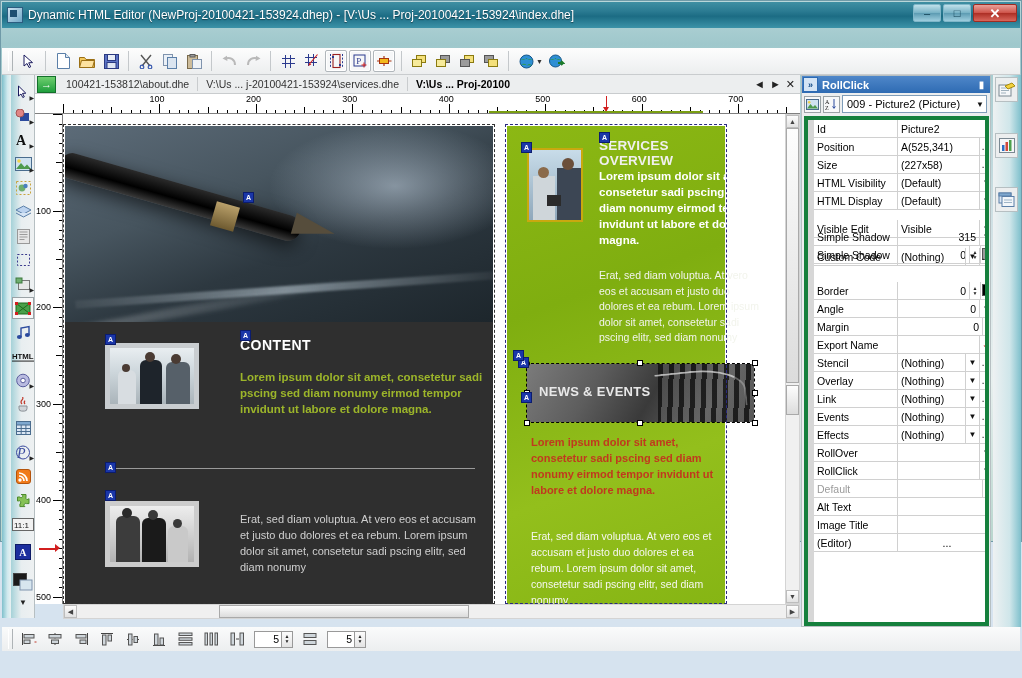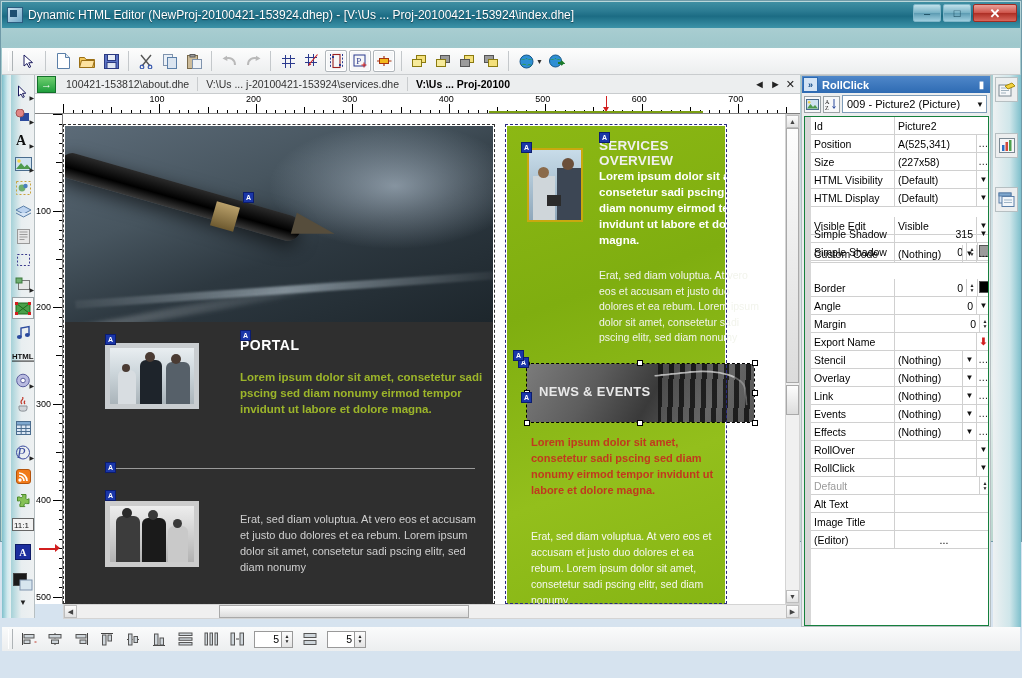--- a/index.html
+++ b/index.html
@@ -267,21 +267,21 @@
   .ps-ic { width:17px;height:17px;border:1px solid #9aa2a6;background:#f7f8f9;
            display:flex;align-items:center;justify-content:center; }
   #props-combo {
     flex:1; height:18px; margin-right:3px; background:#fff; border:1px solid #7f9db9;
     display:flex; align-items:center; justify-content:space-between; padding:0 2px 0 4px; font-size:11px;
   }
   #props-combo .cb-arrow { font-size:8px; color:#111; }
 
   #grid {
     position:absolute; left:2px; top:40px; width:185px; height:510px;
-    background:#fff; border:1px solid #15803d; overflow:hidden;
+    background:#fff; border:4px solid #15803d; overflow:hidden;
   }
   #grid .gutter { position:absolute; left:0; top:0; width:6px; height:510px; background:#d7d7d7; }
   .prow { position:absolute; left:6px; width:179px; height:18px; border-bottom:1px solid #d0d0d0; display:flex; }
   .pname { width:84px; border-right:1px solid #d0d0d0; padding-left:3px; display:flex; align-items:center;
            font-size:10.5px; color:#000; overflow:hidden; white-space:nowrap; }
   .pname.dim { color:#9a9a9a; }
   .pval { flex:1; display:flex; align-items:center; padding-left:3px; font-size:10.5px; color:#000; overflow:hidden; white-space:nowrap; }
   .pval.right { justify-content:flex-end; padding-right:3px; }
   .pctl { width:14px; border-left:1px solid #d0d0d0; display:flex; align-items:center; justify-content:center;
           font-size:8px; color:#111; }
@@ -812,21 +812,21 @@
         <div class="vision-wrap">
           <div class="photo" style="left:40px;top:12px;width:94px;height:66px;">
             <div class="ph-bg"></div>
             <div class="fig" style="left:8px;bottom:0;width:18px;height:34px;background:#d8dde1;"></div>
             <div class="head" style="left:12px;bottom:32px;width:8px;height:8px;background:#4a3b33;"></div>
             <div class="fig" style="left:30px;bottom:0;width:22px;height:44px;background:#1e242b;"></div>
             <div class="head" style="left:35px;bottom:42px;width:10px;height:10px;background:#4a3b33;"></div>
             <div class="fig" style="left:56px;bottom:0;width:24px;height:42px;background:#566069;"></div>
             <div class="head" style="left:61px;bottom:40px;width:10px;height:10px;background:#4a3b33;"></div>
           </div>
-          <div class="vision-title">PORTAL</div>
+          <div class="vision-title">CONTENT</div>
           <div class="vision-text">Lorem ipsum dolor sit amet, consetetur sadi pscing sed diam nonumy eirmod tempor invidunt ut labore et dolore magna.</div>
         </div>
         <div class="anchor" style="left:40px;top:208px">A</div>
         <div class="anchor" style="left:175px;top:204px">A</div>
 
         <div class="hr-line" style="left:45px;top:342px;width:365px;"></div>
         <div class="anchor" style="left:40px;top:336px">A</div>
 
         <div class="erat-wrap">
           <div class="photo" style="left:40px;top:10px;width:94px;height:66px;filter:grayscale(1);">

